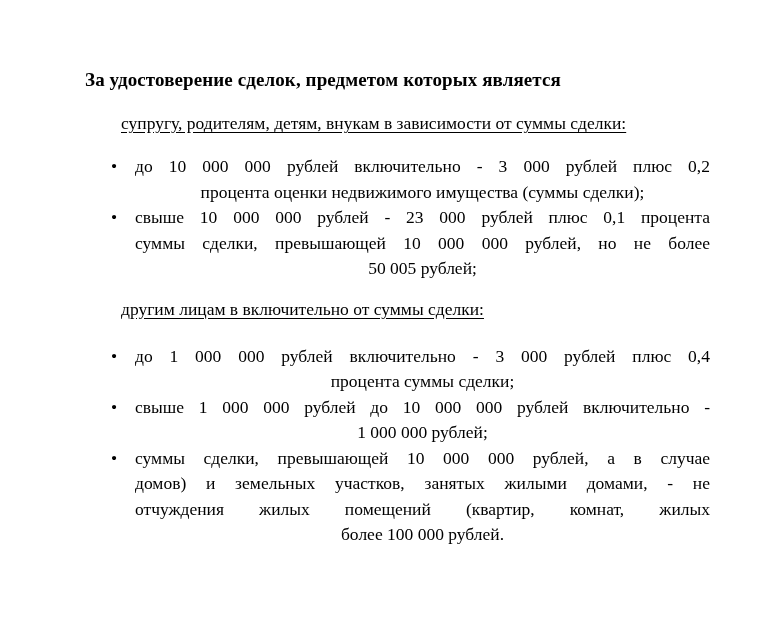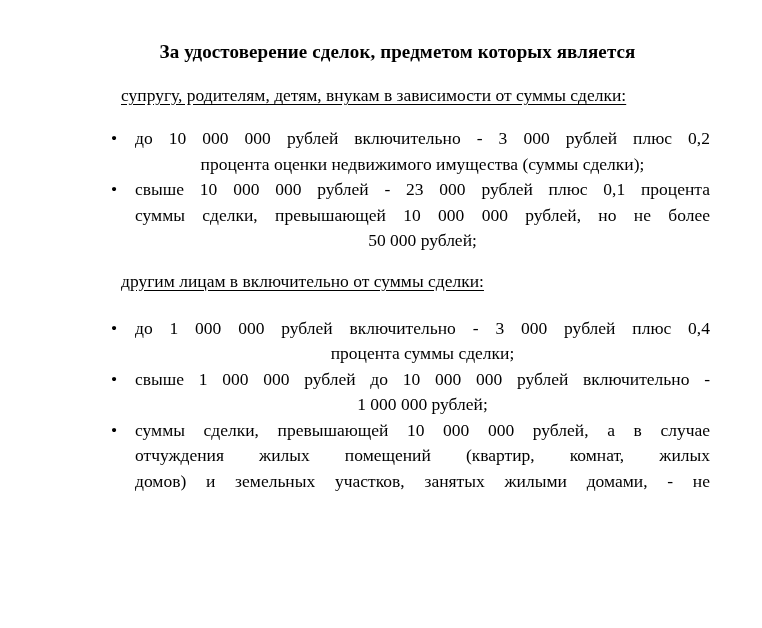--- a/index.html
+++ b/index.html
@@ -13,22 +13,23 @@
     font-family: "Liberation Serif", "DejaVu Serif", serif;
     overflow: hidden;
   }
   .content { padding: 38px 52px 0 85px; }
   h1, h2, ul, li, div { margin: 0; padding: 0; }
 
   .title {
     font-size: 19px;
     line-height: 28px;
     font-weight: 700;
-    text-align: center;
+    text-align: left;
     letter-spacing: 0.1px;
+    margin-top: 28px;
   }
   .tline { display: block; }
 
   .heading {
     font-weight: 400;
     font-size: 17.5px;
     line-height: 26px;
     text-decoration: underline;
     text-underline-offset: 3px;
     margin-top: 16px;
@@ -65,39 +66,40 @@
     <ul class="list">
       <li class="bullet">
         <span class="marker">•</span>
         <div class="jline">до 10 000 000 рублей включительно - 3 000 рублей плюс 0,2</div>
         <div class="lline">процента оценки недвижимого имущества (суммы сделки);</div>
       </li>
       <li class="bullet">
         <span class="marker">•</span>
         <div class="jline">свыше 10 000 000 рублей - 23 000 рублей плюс 0,1 процента</div>
         <div class="jline">суммы сделки, превышающей 10 000 000 рублей, но не более</div>
-        <div class="lline">50 000 рублей;</div>
+        <div class="lline">50 005 рублей;</div>
       </li>
     </ul>
 
     <h2 class="heading heading-2">другим лицам в включительно от суммы сделки:</h2>
 
     <ul class="list list-2">
       <li class="bullet">
         <span class="marker">•</span>
         <div class="jline">до 1 000 000 рублей включительно - 3 000 рублей плюс 0,4</div>
         <div class="lline">процента суммы сделки;</div>
       </li>
       <li class="bullet">
         <span class="marker">•</span>
         <div class="jline">свыше 1 000 000 рублей до 10 000 000 рублей включительно -</div>
         <div class="lline">1 000 000 рублей;</div>
       </li>
       <li class="bullet">
         <span class="marker">•</span>
         <div class="jline">суммы сделки, превышающей 10 000 000 рублей, а в случае</div>
+        <div class="jline">домов) и земельных участков, занятых жилыми домами, - не</div>
         <div class="jline">отчуждения жилых помещений (квартир, комнат, жилых</div>
-        <div class="jline">домов) и земельных участков, занятых жилыми домами, - не</div>
+        <div class="lline">более 100 000 рублей.</div>
       </li>
     </ul>
 
   </div>
 </div>
 
 </body></html>

